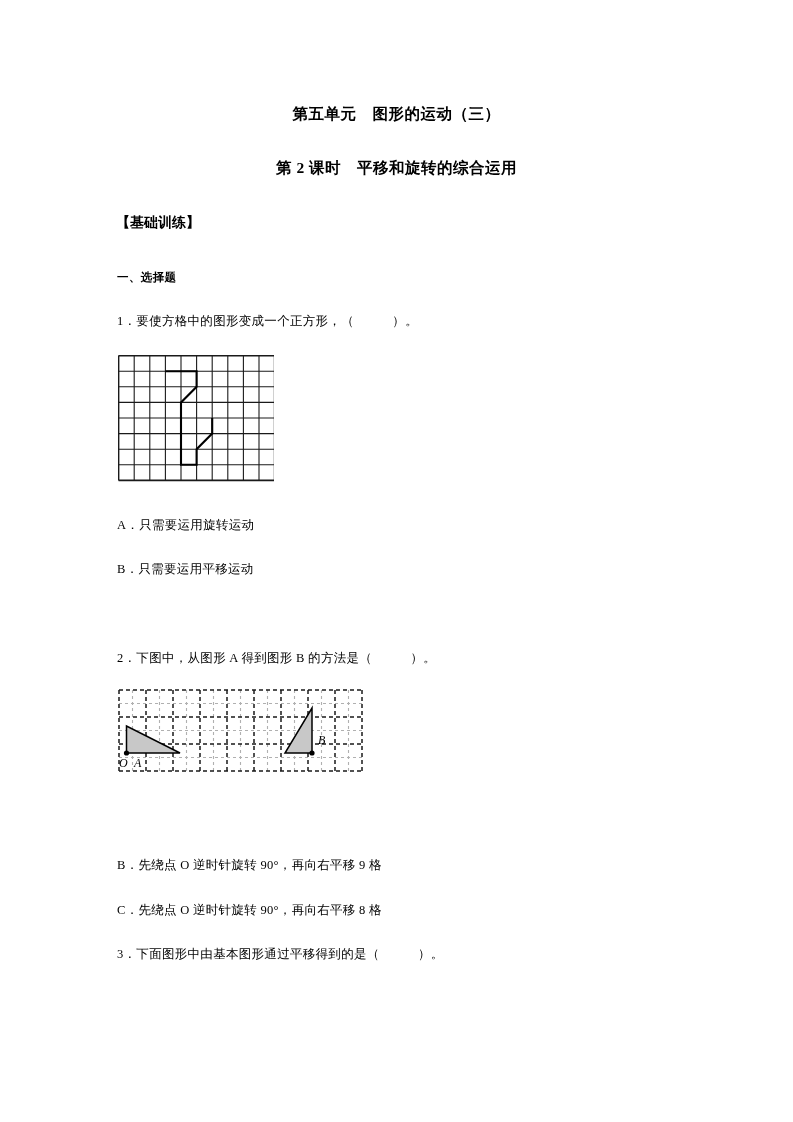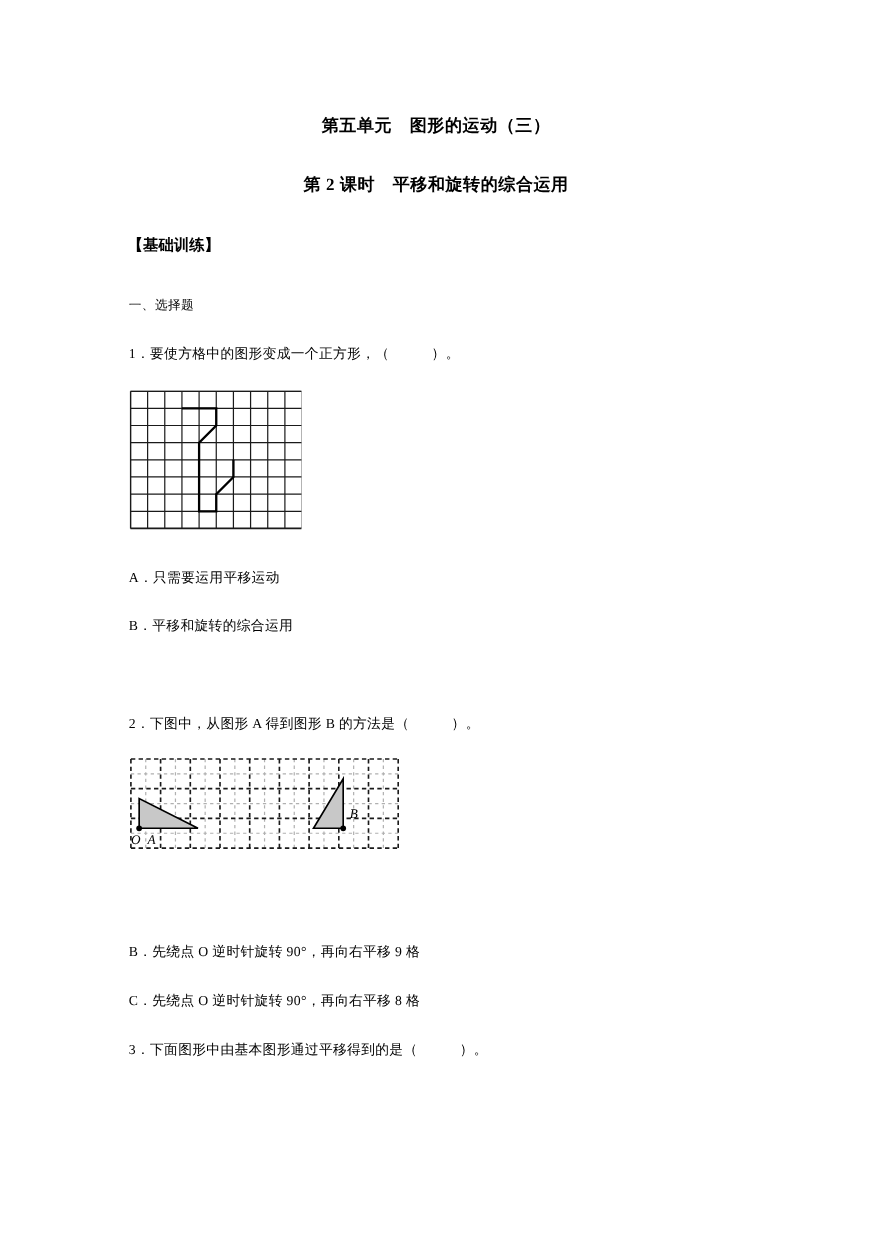--- a/index.html
+++ b/index.html
@@ -45,21 +45,21 @@
   .section-title {
     position: absolute;
     left: 116px; top: 214px;
     font-size: 14px;
     font-weight: 700;
   }
   .subsection-title {
     position: absolute;
     left: 117px; top: 270px;
     font-size: 11.5px;
-    font-weight: 400;
+    font-weight: 700;
     letter-spacing: 0.4px;
   }
 
   
   .qtext {
     position: absolute;
     left: 117px;
     font-size: 12.5px;
     letter-spacing: 0.3px;
     white-space: nowrap;
@@ -134,22 +134,22 @@
           <line x1="0.6" y1="63" x2="156.6" y2="63" stroke="#1a1a1a" stroke-width="1.1"></line>
           <line x1="0.6" y1="78.6" x2="156.6" y2="78.6" stroke="#1a1a1a" stroke-width="1.1"></line>
           <line x1="0.6" y1="94.19999999999999" x2="156.6" y2="94.19999999999999" stroke="#1a1a1a" stroke-width="1.1"></line>
           <line x1="0.6" y1="109.8" x2="156.6" y2="109.8" stroke="#1a1a1a" stroke-width="1.1"></line>
           <line x1="0.6" y1="125.39999999999999" x2="156.6" y2="125.39999999999999" stroke="#1a1a1a" stroke-width="1.6"></line>
         </g>
       <polyline id="f1-shape" fill="none" stroke="#000000" stroke-width="2.1" stroke-linejoin="miter" stroke-linecap="butt" points="47.4,16.2 78.6,16.2 78.6,31.8 63,47.4 63,63 63,109.8 78.6,109.8 78.6,94.19999999999999 94.19999999999999,78.6 94.19999999999999,63"></polyline>
     </svg>
   </div>
 
-  <div class="opt" style="top:517px;">A．只需要运用平移运动</div>
-  <div class="opt" style="top:561px;">B．平移和旋转的综合运用</div>
+  <div class="opt" style="top:517px;">A．只需要运用旋转运动</div>
+  <div class="opt" style="top:561px;">B．只需要运用平移运动</div>
 
   <div class="qtext" style="top:650px;">2．下图中，从图形 A 得到图形 B 的方法是（　　　）。</div>
 
   <div class="fig2">
     <svg width="246" height="92" viewBox="0 0 246 92">
       <g id="f2-minor">
           <line x1="15.5" y1="2" x2="15.5" y2="83" stroke="#b0b0b0" stroke-width="1.1" stroke-dasharray="3,3"></line>
           <line x1="42.5" y1="2" x2="42.5" y2="83" stroke="#b0b0b0" stroke-width="1.1" stroke-dasharray="3,3"></line>
           <line x1="69.5" y1="2" x2="69.5" y2="83" stroke="#b0b0b0" stroke-width="1.1" stroke-dasharray="3,3"></line>
           <line x1="96.5" y1="2" x2="96.5" y2="83" stroke="#b0b0b0" stroke-width="1.1" stroke-dasharray="3,3"></line>

